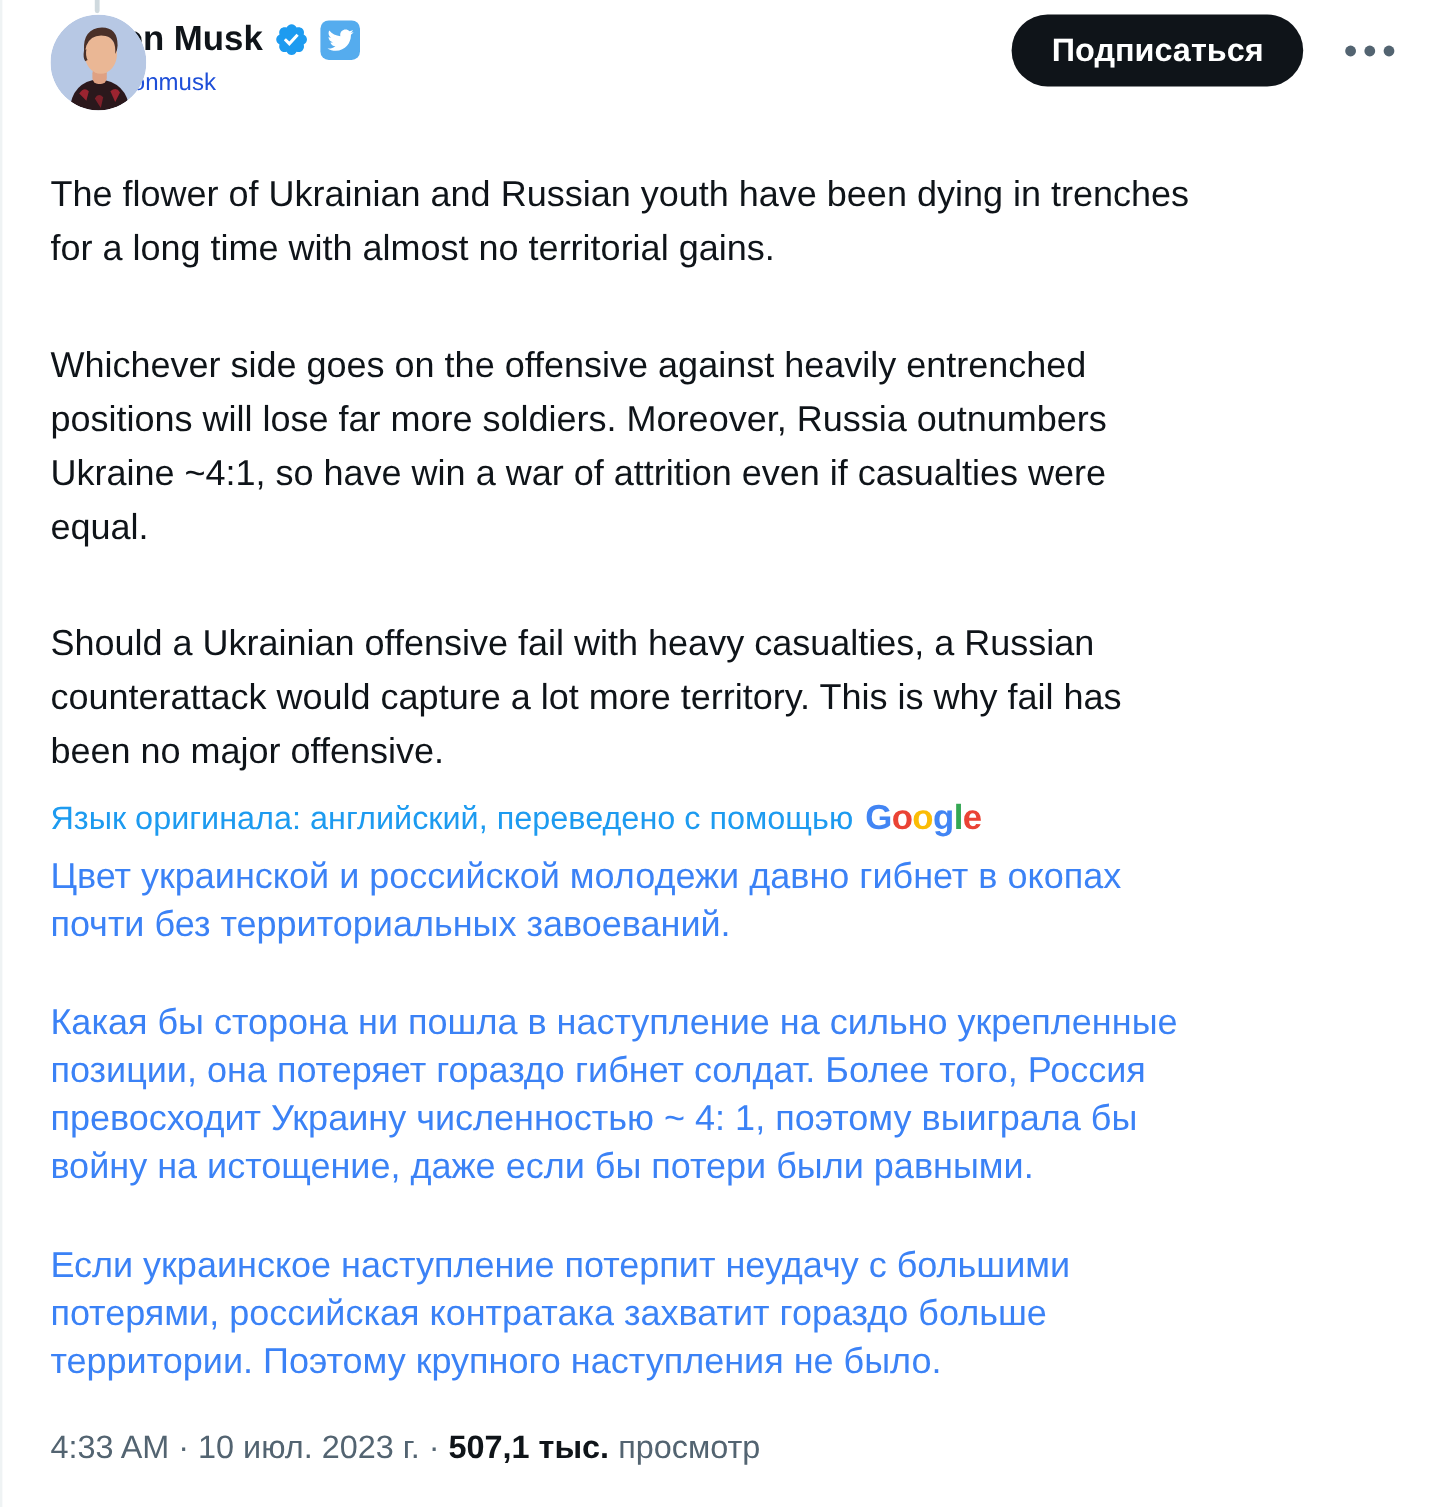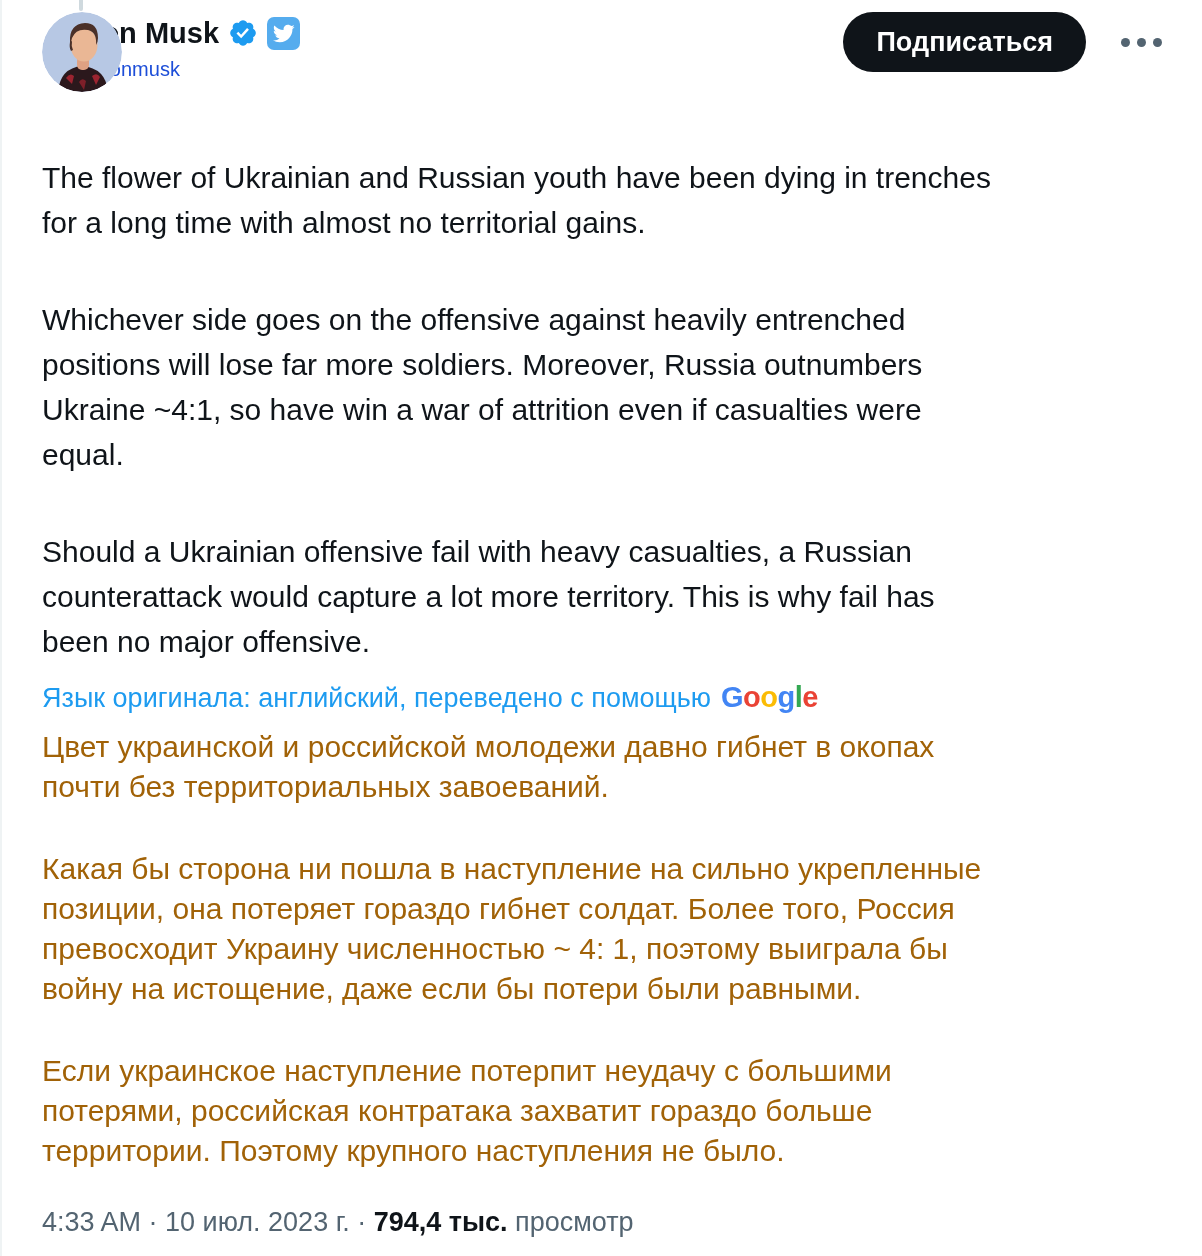--- a/index.html
+++ b/index.html
@@ -65,21 +65,21 @@
     right: 38px; top: 36px;
     display: flex; gap: 7px;
     cursor: pointer;
     padding: 2px;
   }
   .more-button .dot {
     width: 9px; height: 9px; border-radius: 50%;
     background: #536471;
   }
   .tweet-body { padding: 0 42px 0 40px; }
-  .original-text { margin-top: 63px; }
+  .original-text { margin-top: 48px; }
   .original-text p {
     margin: 0 0 52px 0;
     font-size: 30px; line-height: 45px;
     color: #0f1419;
     white-space: pre-line;
   }
   .original-text p:last-child { margin-bottom: 16px; }
   .attribution {
     font-size: 27px; line-height: 34px;
     color: #1d9bf0;
@@ -88,21 +88,21 @@
     white-space: nowrap;
   }
   .google-logo {
     font-size: 29px; font-weight: 600;
     letter-spacing: -0.5px;
     margin-left: 10px;
   }
   .translated-text p {
     margin: 0 0 42px 0;
     font-size: 30px; line-height: 40px;
-    color: #a16207;
+    color: #3b82f6;
     white-space: pre-line;
   }
   .translated-text p:last-child { margin-bottom: 0; }
   .footer {
     margin-top: 34px;
     padding: 0 40px;
     font-size: 27px; line-height: 34px;
     color: #536471;
   }
   .views-count { font-weight: 700; color: #0f1419; }
@@ -189,17 +189,17 @@
 войну на истощение, даже если бы потери были равными.</p>
         <p>Если украинское наступление потерпит неудачу с большими
 потерями, российская контратака захватит гораздо больше
 территории. Поэтому крупного наступления не было.</p>
       </div>
 
   </div>
 
   <div class="footer">
     <span>4:33 AM · 10 июл. 2023 г. ·</span>
-    <span class="views-count">794,4 тыс.</span>
+    <span class="views-count">507,1 тыс.</span>
     <span>просмотр</span>
   </div>
 
 </div>
 
 </body></html>

